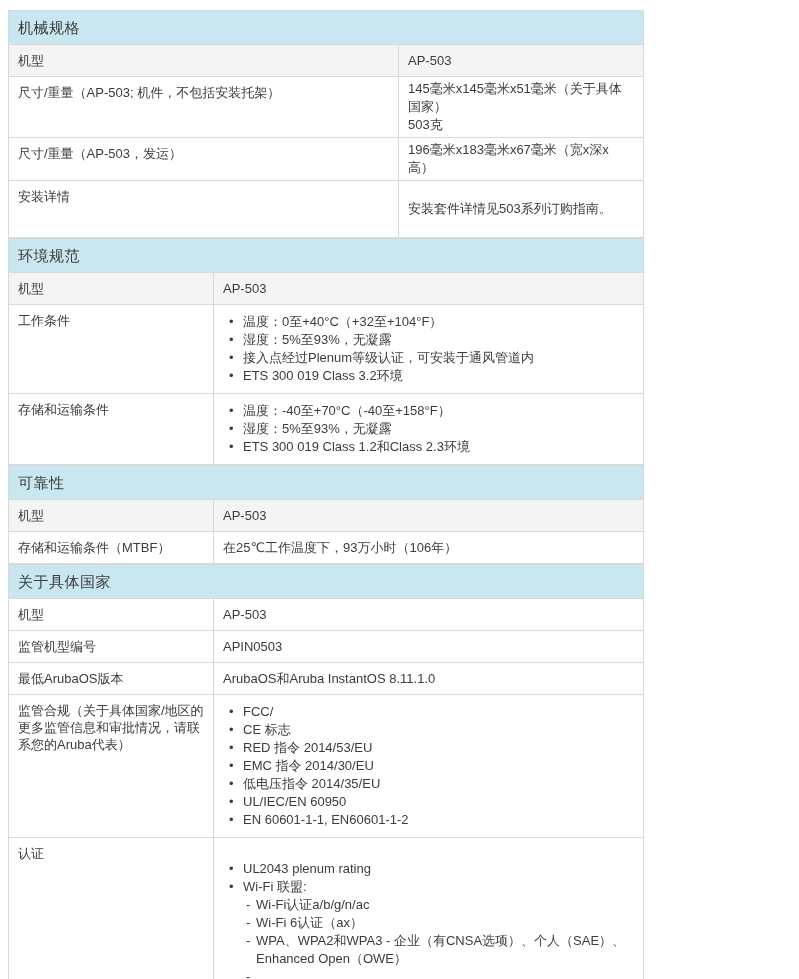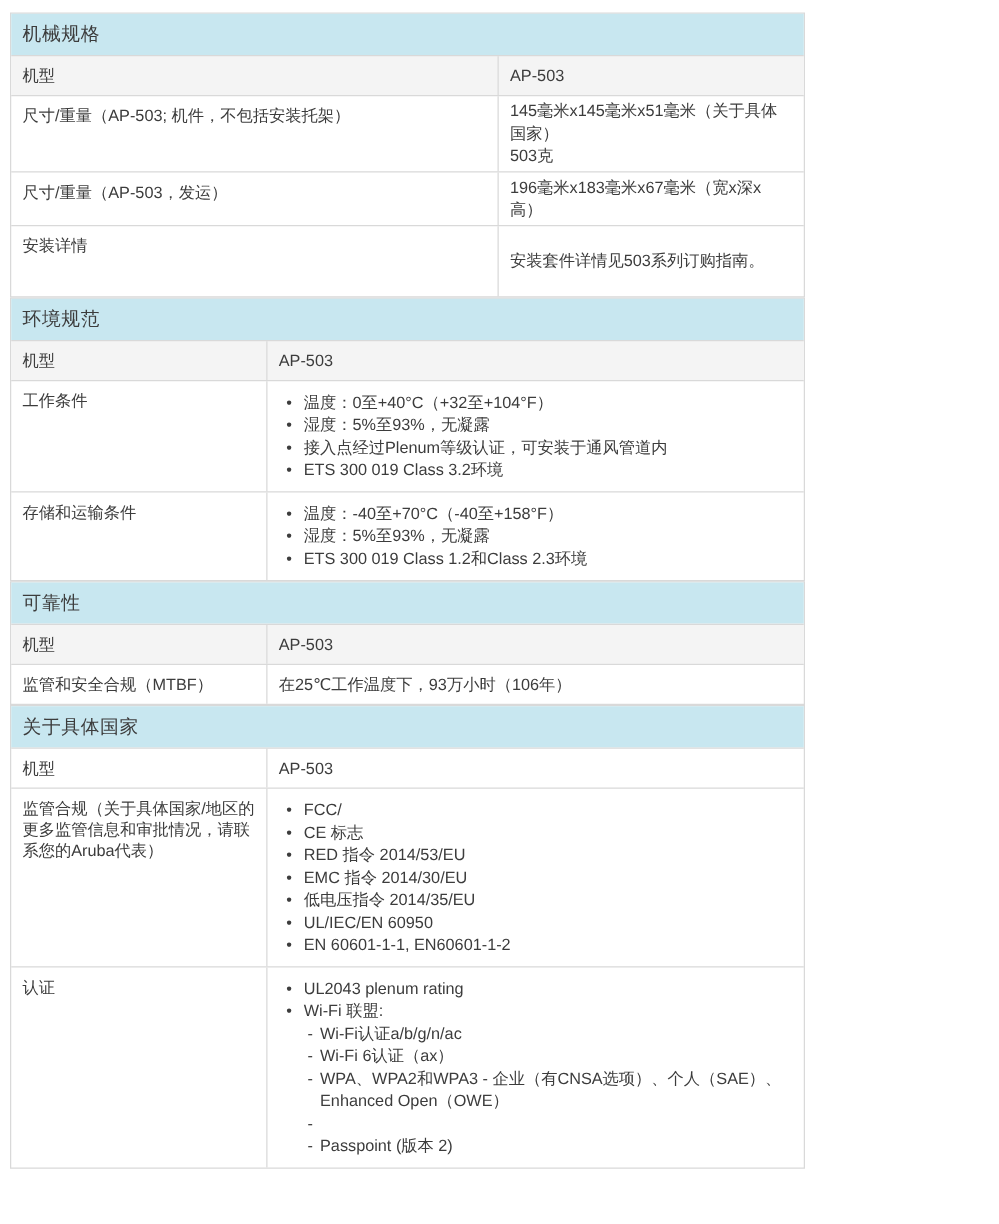--- a/index.html
+++ b/index.html
@@ -169,34 +169,46 @@
     <section class="spec-section t3 shade-first">
       <div class="section-title">可靠性</div>
       <div class="rows">
         <div class="row">
           <div class="cell-label">机型</div>
           <div class="cell-value">
             <div class="line">AP-503</div>
           </div>
         </div>
         <div class="row">
-          <div class="cell-label">监管和安全合规（MTBF）</div>
+          <div class="cell-label">存储和运输条件（MTBF）</div>
           <div class="cell-value">
             <div class="line">在25℃工作温度下，93万小时（106年）</div>
           </div>
         </div>
       </div>
     </section>
     <section class="spec-section t4">
       <div class="section-title">关于具体国家</div>
       <div class="rows">
         <div class="row">
           <div class="cell-label">机型</div>
           <div class="cell-value">
             <div class="line">AP-503</div>
+          </div>
+        </div>
+        <div class="row">
+          <div class="cell-label">监管机型编号</div>
+          <div class="cell-value">
+            <div class="line">APIN0503</div>
+          </div>
+        </div>
+        <div class="row">
+          <div class="cell-label">最低ArubaOS版本</div>
+          <div class="cell-value">
+            <div class="line">ArubaOS和Aruba InstantOS 8.11.1.0</div>
           </div>
         </div>
         <div class="row">
           <div class="cell-label">监管合规（关于具体国家/地区的更多监管信息和审批情况，请联系您的Aruba代表）</div>
           <div class="cell-value">
             <div class="bullets">
               <div class="bullet-row">
                 <span class="glyph-bullet">•</span>
                 <div class="bullet-body">
                   <div class="bullet-text">FCC/</div>

